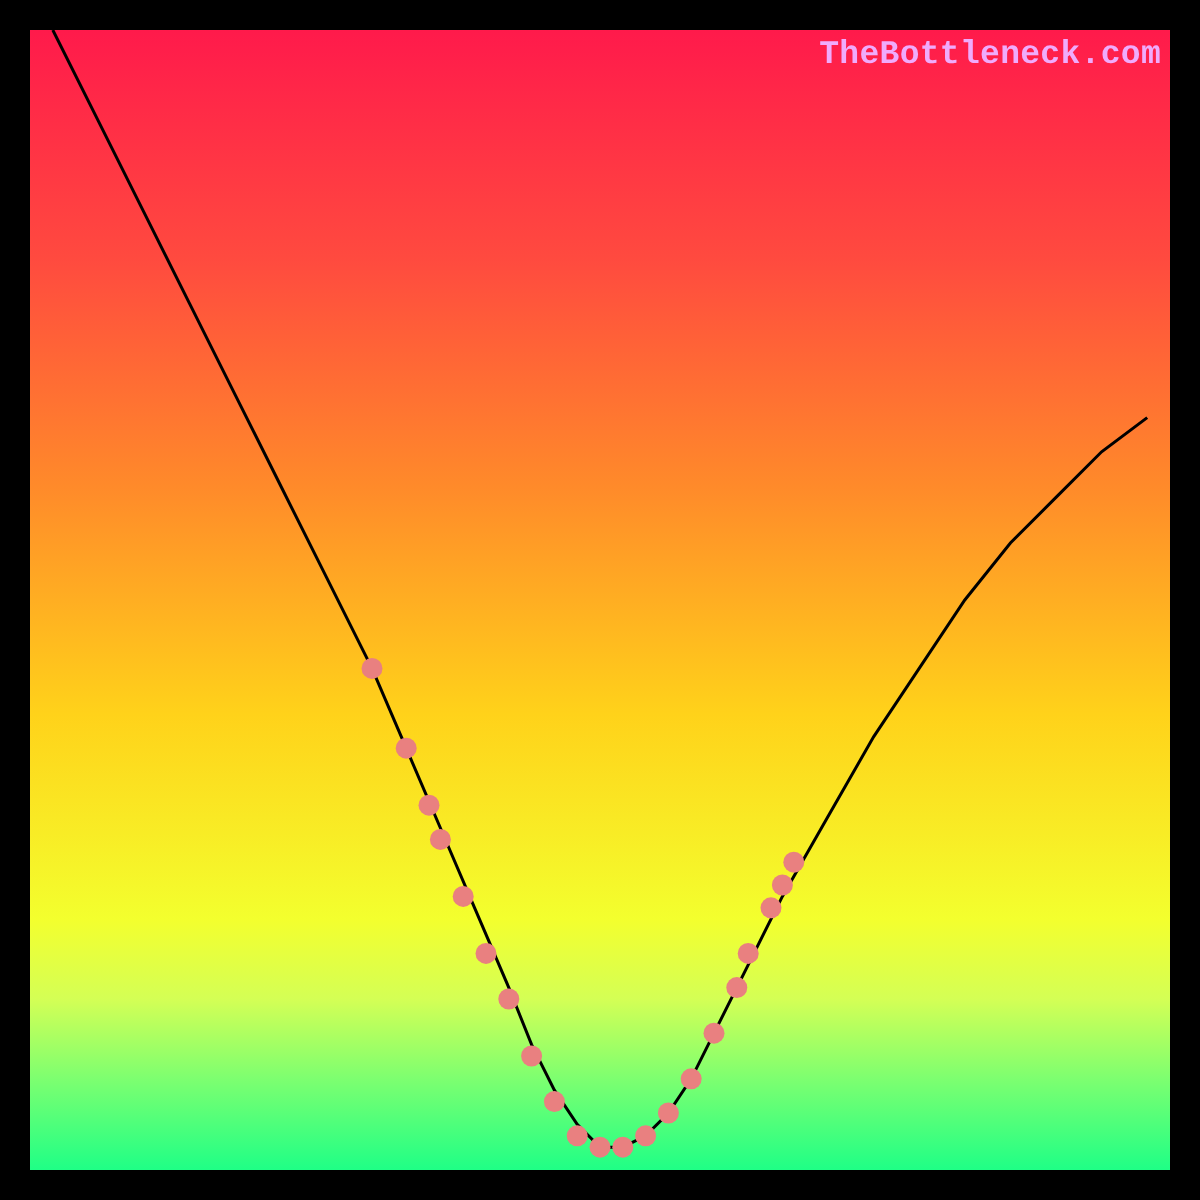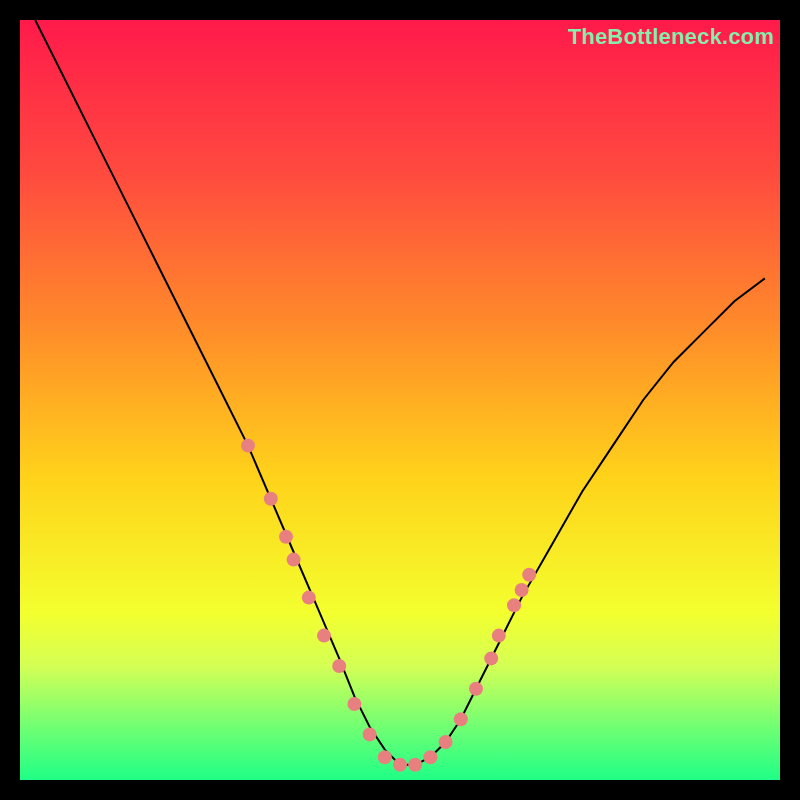--- a/index.html
+++ b/index.html
@@ -23,25 +23,26 @@
     position: absolute;
     left: 0;
     top: 0;
     width: 760px;
     height: 760px;
   }
   .watermark {
     position: absolute;
     top: 4px;
     right: 6px;
-    color: #86efac;
+    color: #f0abfc;
     font-size: 22px;
     font-weight: 600;
     letter-spacing: 0.2px;
     z-index: 20;
+    font-family: Liberation Mono, monospace;
   }
   svg { display: block; }
 </style>
 </head>
 <body>
 
 <div class="frame">
 
   <svg class="plot" viewBox="0 0 760 760">
     <defs>

